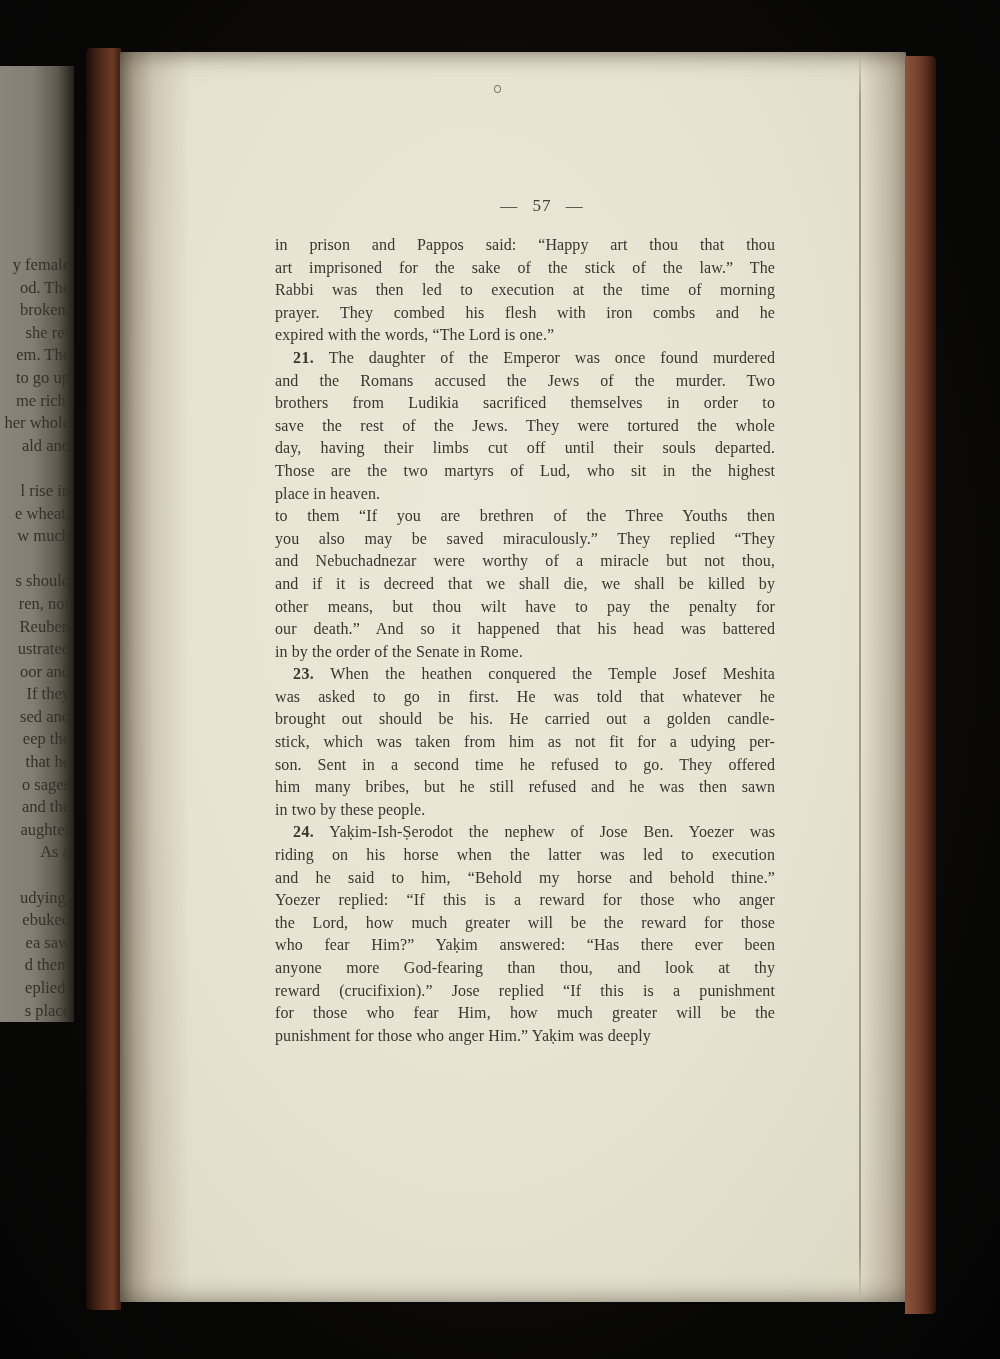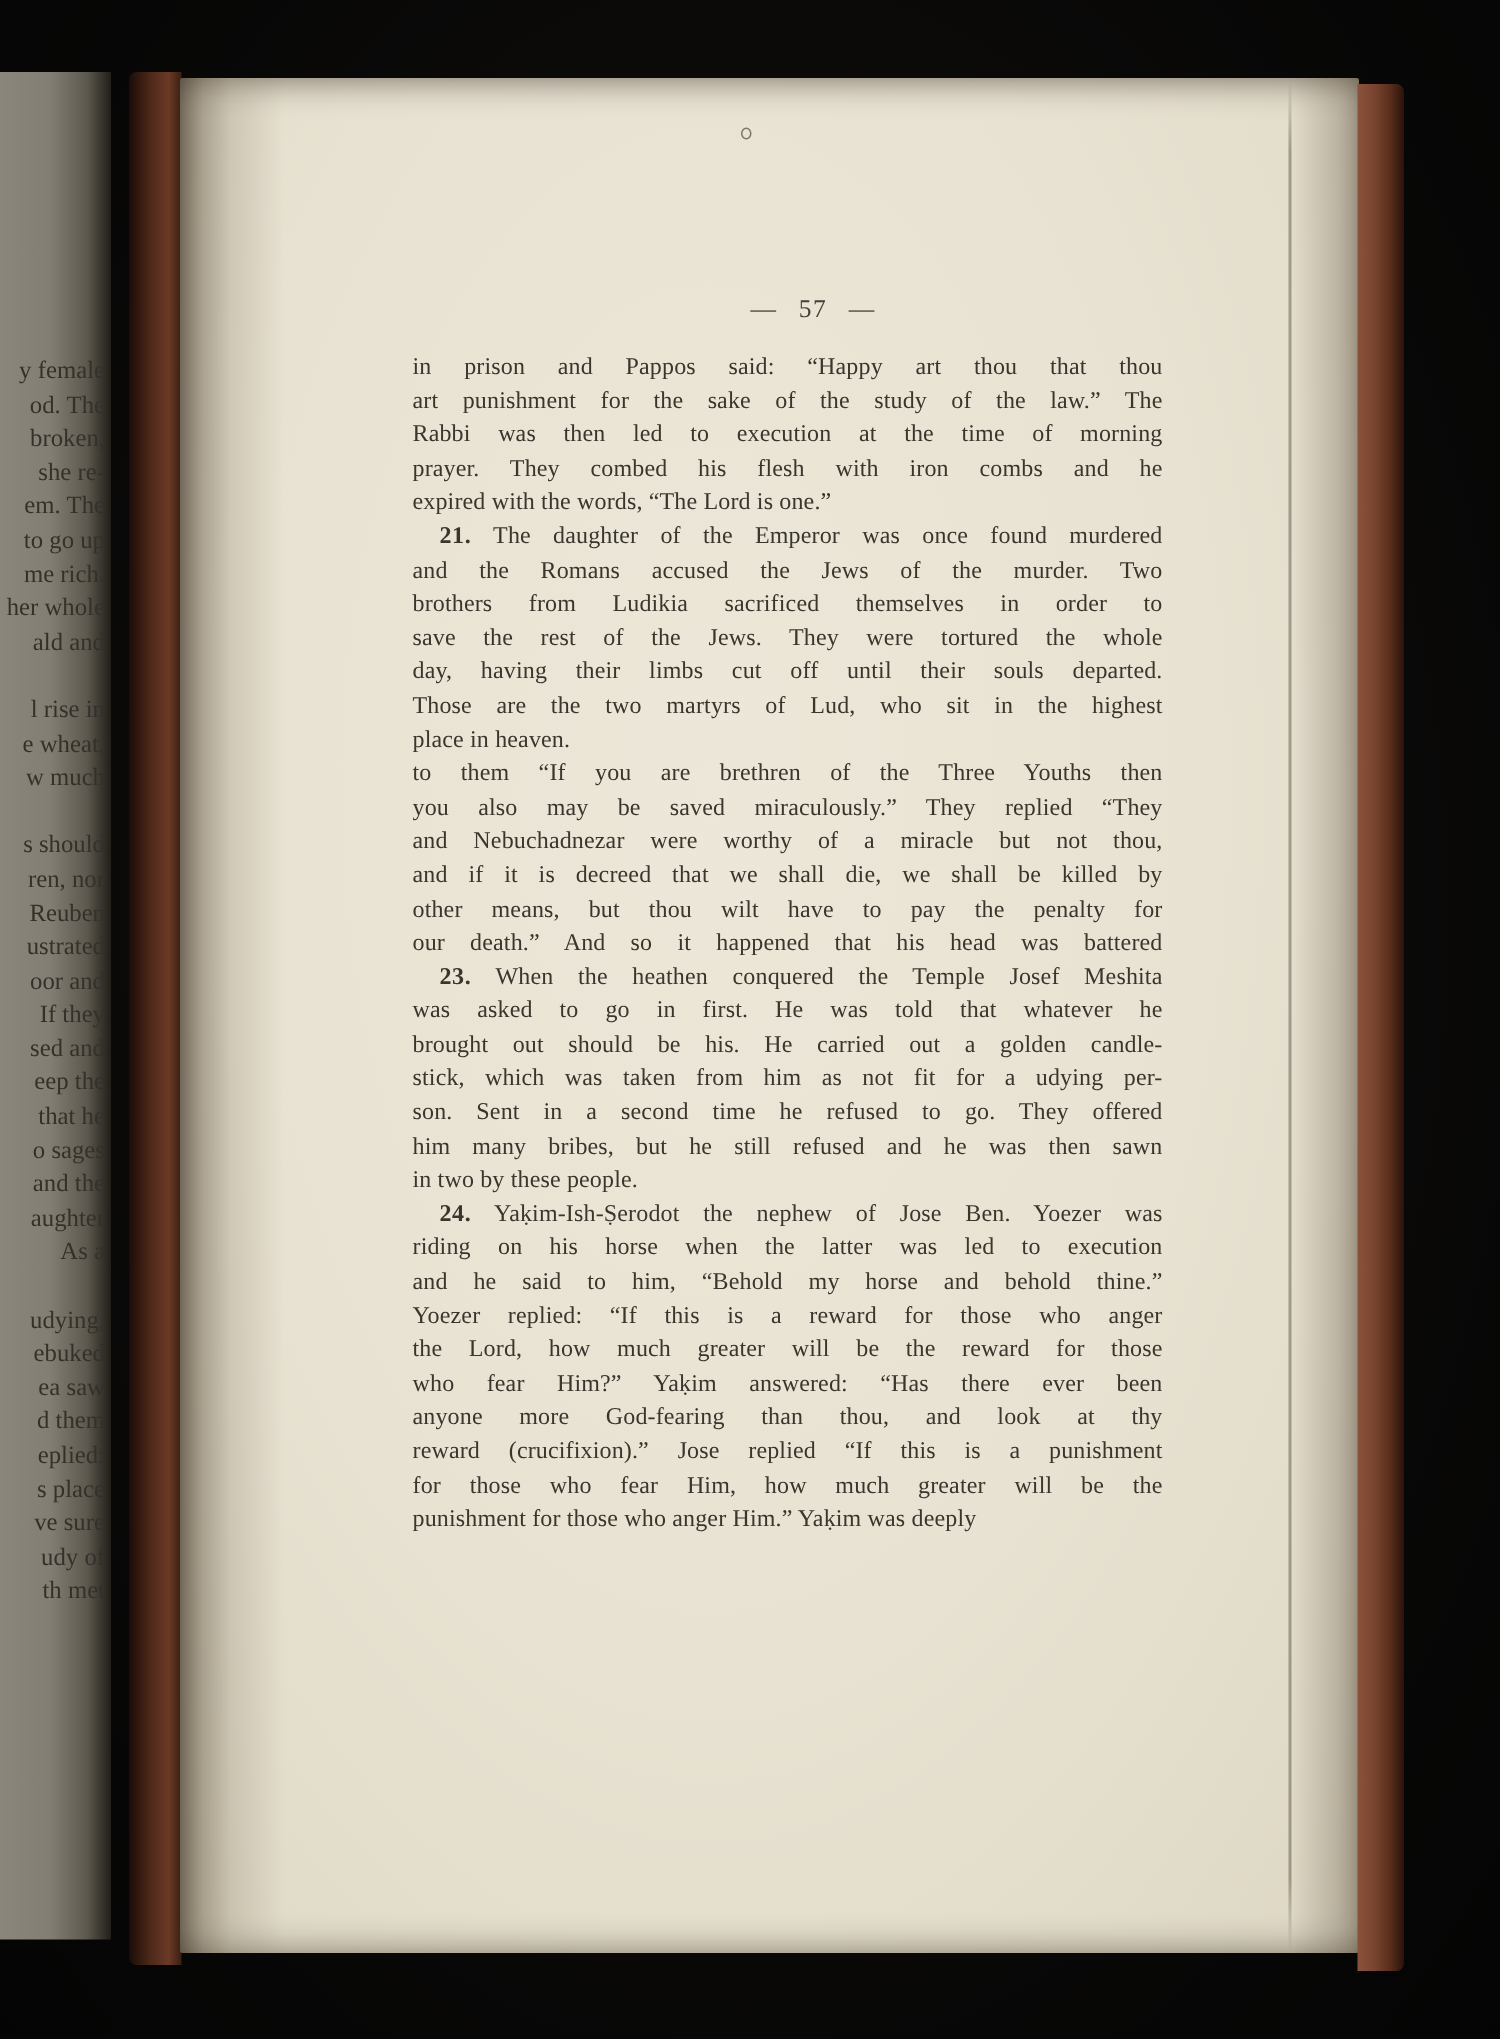--- a/index.html
+++ b/index.html
@@ -11,22 +11,22 @@
   }
   .photo {
     position: relative;
     width: 1000px; height: 1359px;
     background: radial-gradient(ellipse at 50% 45%, #151412 0%, #0b0a09 55%, #040404 100%);
   }
 
   
   .left-fragments {
     position: absolute;
-    left: 0; top: 48px;
-    width: 74px; height: 1245px;
+    left: 0; top: 66px;
+    width: 74px; height: 956px;
     background: linear-gradient(90deg, #8b867b 0%, #837e73 45%, #5d594f 78%, #221f1b 100%);
     padding-top: 188px;
     overflow: hidden;
   }
   .frag-line {
     height: 22.6px;
     line-height: 22.6px;
     font-size: 16.5px;
     color: #34312a;
     text-align: right;
@@ -175,37 +175,38 @@
     </div>
 
   <div class="cover-left"></div>
 
   <div class="page">
     <div class="page-edge-line"></div>
     <div class="speck"></div>
     <div class="page-number">— 57 —</div>
     <div class="text-block" id="text-block">
         <div class="tline">in prison and Pappos said: “Happy art thou that thou</div>
-        <div class="tline">art punishment for the sake of the study of the law.” The</div>
+        <div class="tline">art imprisoned for the sake of the stick of the law.” The</div>
         <div class="tline">Rabbi was then led to execution at the time of morning</div>
         <div class="tline">prayer. They combed his flesh with iron combs and he</div>
         <div class="tline last">expired with the words, “The Lord is one.”</div>
         <div class="tline indent"><span class="num">21.</span> The daughter of the Emperor was once found murdered</div>
         <div class="tline">and the Romans accused the Jews of the murder. Two</div>
         <div class="tline">brothers from Ludikia sacrificed themselves in order to</div>
         <div class="tline">save the rest of the Jews. They were tortured the whole</div>
         <div class="tline">day, having their limbs cut off until their souls departed.</div>
         <div class="tline">Those are the two martyrs of Lud, who sit in the highest</div>
         <div class="tline last">place in heaven.</div>
         <div class="tline">to them “If you are brethren of the Three Youths then</div>
         <div class="tline">you also may be saved miraculously.” They replied “They</div>
         <div class="tline">and Nebuchadnezar were worthy of a miracle but not thou,</div>
         <div class="tline">and if it is decreed that we shall die, we shall be killed by</div>
         <div class="tline">other means, but thou wilt have to pay the penalty for</div>
         <div class="tline">our death.” And so it happened that his head was battered</div>
+        <div class="tline last">in by the order of the Senate in Rome.</div>
         <div class="tline indent"><span class="num">23.</span> When the heathen conquered the Temple Josef Meshita</div>
         <div class="tline">was asked to go in first. He was told that whatever he</div>
         <div class="tline">brought out should be his. He carried out a golden candle-</div>
         <div class="tline">stick, which was taken from him as not fit for a udying per-</div>
         <div class="tline">son. Sent in a second time he refused to go. They offered</div>
         <div class="tline">him many bribes, but he still refused and he was then sawn</div>
         <div class="tline last">in two by these people.</div>
         <div class="tline indent"><span class="num">24.</span> Yaḳim-Ish-Ṣerodot the nephew of Jose Ben. Yoezer was</div>
         <div class="tline">riding on his horse when the latter was led to execution</div>
         <div class="tline">and he said to him, “Behold my horse and behold thine.”</div>

